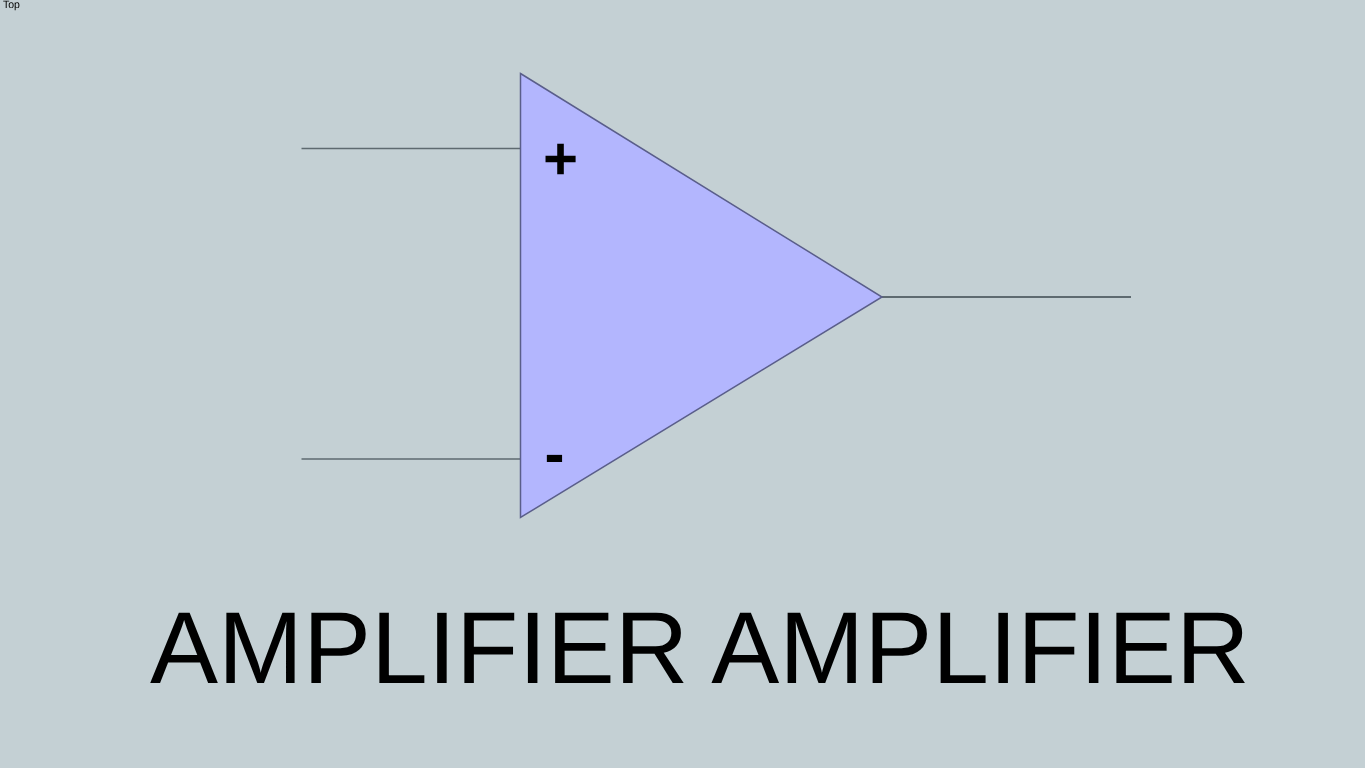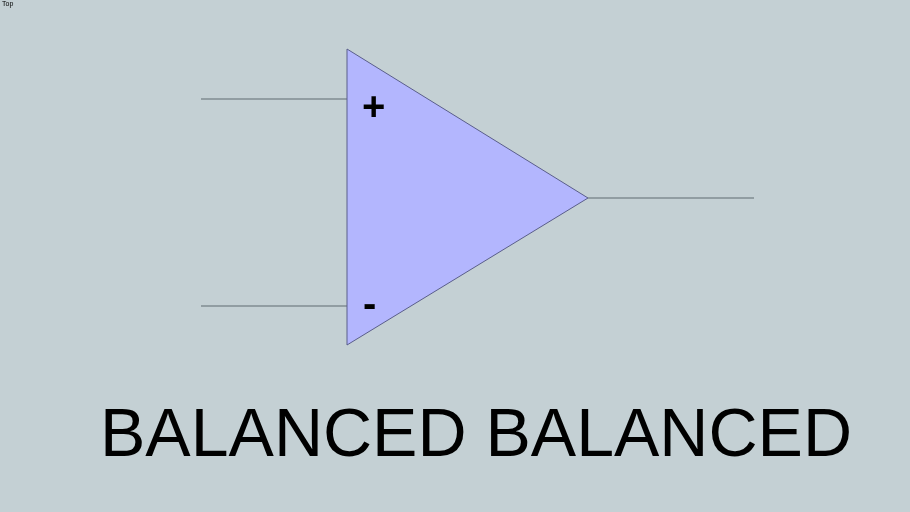--- a/index.html
+++ b/index.html
@@ -37,13 +37,13 @@
 <svg class="diagram" width="910" height="512" viewBox="0 0 910 512">
   <line x1="201" y1="99" x2="347" y2="99" stroke="#5e6a70" stroke-width="1"></line>
   <line x1="201" y1="306" x2="347" y2="306" stroke="#5e6a70" stroke-width="1"></line>
   <line x1="588" y1="198" x2="754" y2="198" stroke="#5e6a70" stroke-width="1.2"></line>
   <polygon points="347,49 588,198 347,345" fill="#b3b6fe" stroke="#5a5e8a" stroke-width="1"></polygon>
 </svg>
 
 <div class="sign plus">+</div>
 <div class="sign minus">-</div>
 
-<div class="title">BALANCED BALANCED</div>
+<div class="title">AMPLIFIER AMPLIFIER</div>
 
 </body></html>

